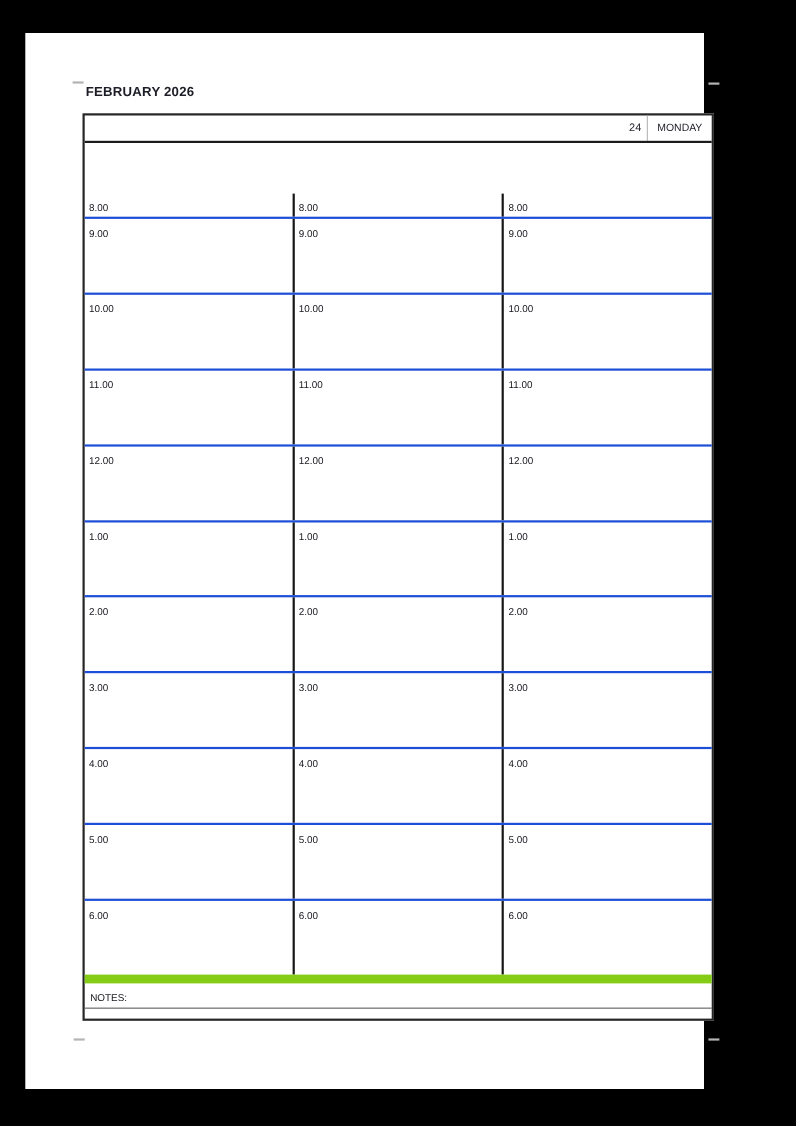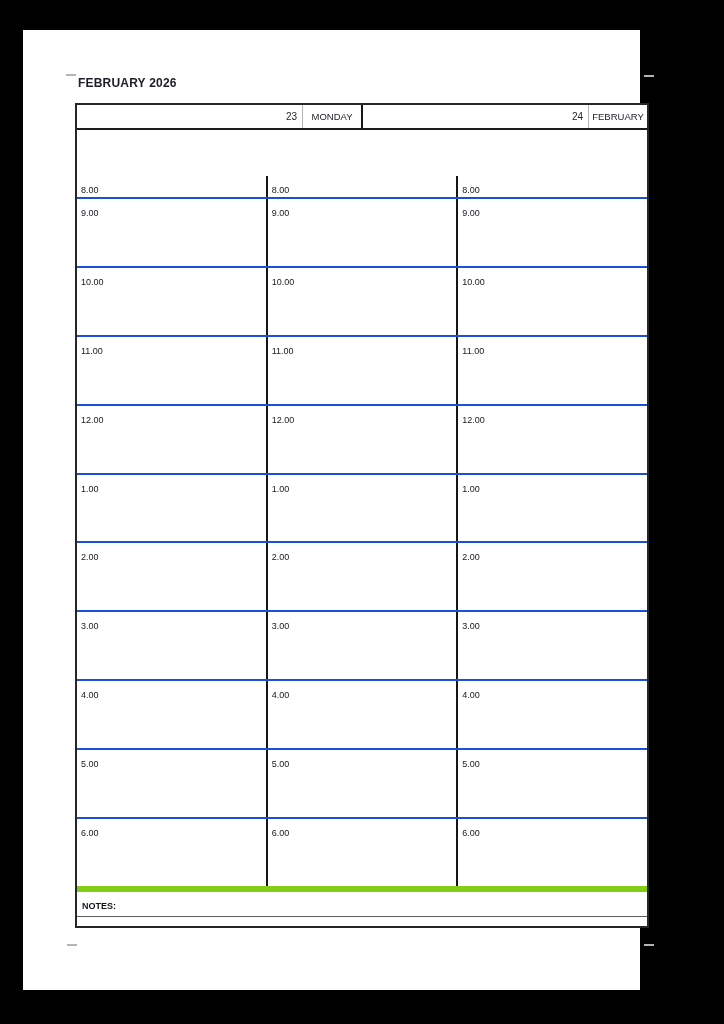--- a/index.html
+++ b/index.html
@@ -55,22 +55,22 @@
   }
   .time-row:first-child{border-top:2px solid #1c1c1c;align-items:flex-end;}
   .time-cell{
     flex:1 1 0;min-width:0;
     padding:3px 0 0 4px;box-sizing:border-box;
   }
   .time-cell + .time-cell{border-left:2px solid #161616;}
   .time-label{font-size:9px;color:#16161e;}
   
   .notes-row{
-    flex:0 0 30px;border-top:6px solid #84cc16;
-    padding:3px 0 0 5px;box-sizing:border-box;font-weight:bold;
+    flex:0 0 30px;border-top:8px solid #84cc16;
+    padding:3px 0 0 5px;box-sizing:border-box;
   }
   .notes-label{font-size:9px;color:#16161e;}
   .notes-space{
     flex:0 0 9px;border-top:1px solid #5e5e5e;
   }
 </style>
 </head>
 <body>
 
 <div class="page">
@@ -78,26 +78,22 @@
   <div class="crop-mark crop-tl"></div>
   <div class="crop-mark crop-tr"></div>
   <div class="crop-mark crop-bl"></div>
   <div class="crop-mark crop-br"></div>
 
   <div class="page-title">FEBRUARY 2026</div>
 
   <div class="planner">
     <div class="header-row">
         <div class="day-col">
-          <div class="day-num">23</div>
+          <div class="day-num">24</div>
           <div class="day-name">MONDAY</div>
-        </div>
-        <div class="day-col">
-          <div class="day-num">24</div>
-          <div class="day-name">FEBRUARY</div>
         </div>
       </div>
     <div class="time-grid">
         <div class="time-row">
           <div class="time-cell"><span class="time-label">8.00</span></div>
           <div class="time-cell"><span class="time-label">8.00</span></div>
           <div class="time-cell"><span class="time-label">8.00</span></div>
         </div>
         <div class="time-row">
           <div class="time-cell"><span class="time-label">9.00</span></div>

